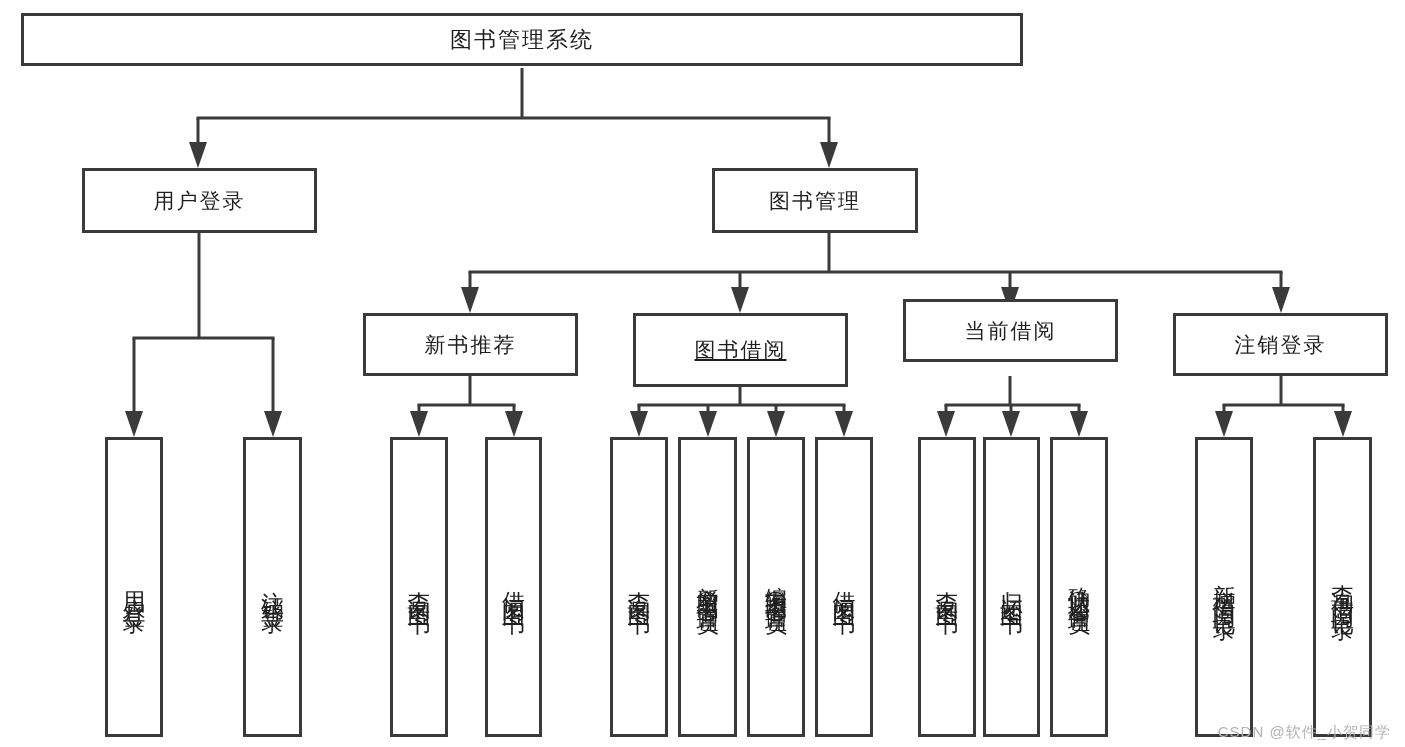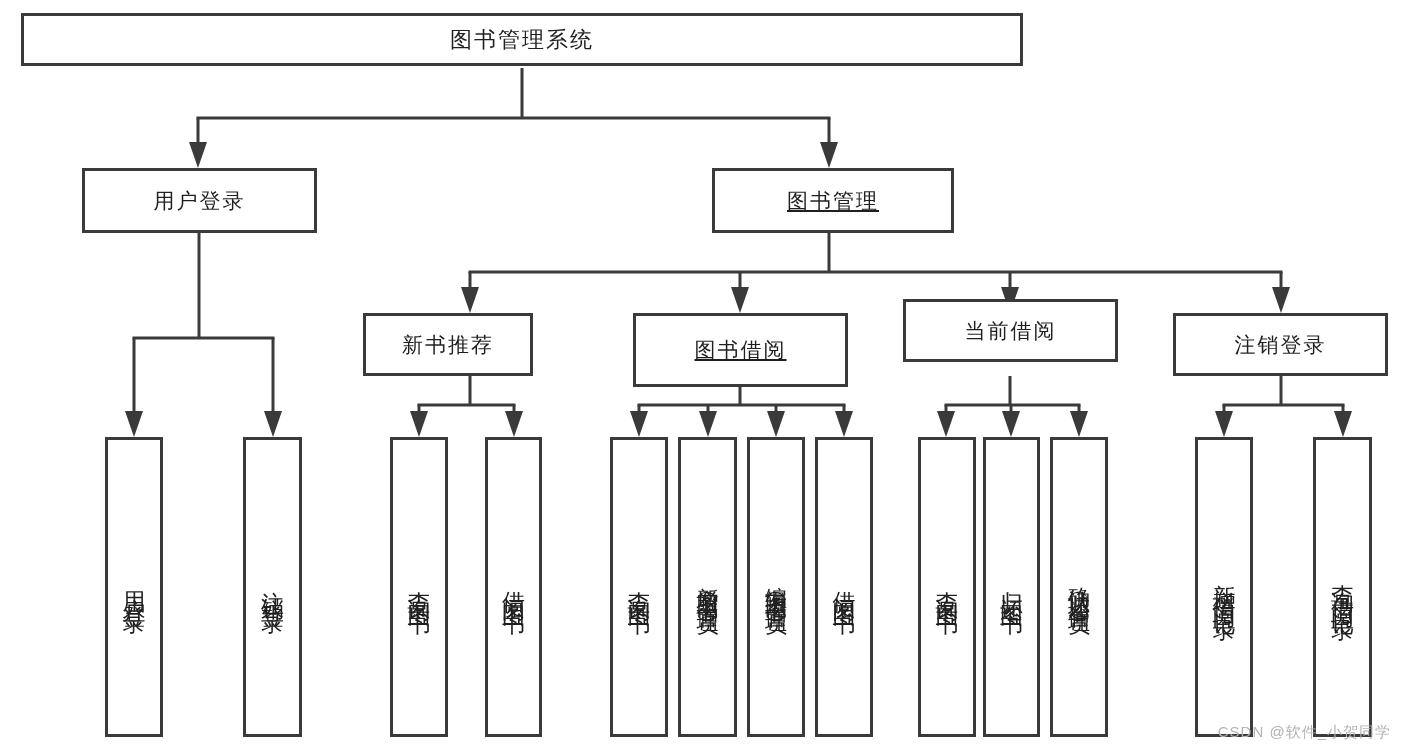--- a/index.html
+++ b/index.html
@@ -122,23 +122,23 @@
         <polygon points="1215,411 1233,411 1224,437" stroke="none"></polygon>
         <line x1="1343" y1="405" x2="1343" y2="414"></line>
         <polygon points="1334,411 1352,411 1343,437" stroke="none"></polygon>
       </g>
     </g>
   </svg>
 
   <div class="node lvl1" style="left:21px; top:13px; width:1002px; height:53px;">图书管理系统</div>
 
   <div class="node lvl2" style="left:82px; top:168px; width:235px; height:65px;">用户登录</div>
-  <div class="node lvl2" style="left:712px; top:168px; width:242px; height:65px;text-decoration:underline;">图书管理</div>
+  <div class="node lvl2" style="left:712px; top:168px; width:206px; height:65px;">图书管理</div>
 
-  <div class="node lvl3" style="left:363px; top:313px; width:170px; height:63px;">新书推荐</div>
+  <div class="node lvl3" style="left:363px; top:313px; width:215px; height:63px;">新书推荐</div>
   <div class="node lvl3" style="left:633px; top:313px; width:215px; height:74px;text-decoration:underline;">图书借阅</div>
   <div class="node lvl3" style="left:903px; top:299px; width:215px; height:63px;">当前借阅</div>
   <div class="node lvl3" style="left:1173px; top:313px; width:215px; height:63px;">注销登录</div>
 
   <div class="node leaf" style="left:105px; top:437px; width:58px; height:300px;">用户登录</div>
   <div class="node leaf" style="left:243px; top:437px; width:59px; height:300px;">注销登录</div>
 
   <div class="node leaf" style="left:390px; top:437px; width:58px; height:300px;">查询图书</div>
   <div class="node leaf" style="left:485px; top:437px; width:57px; height:300px;">借阅图书</div>
 

